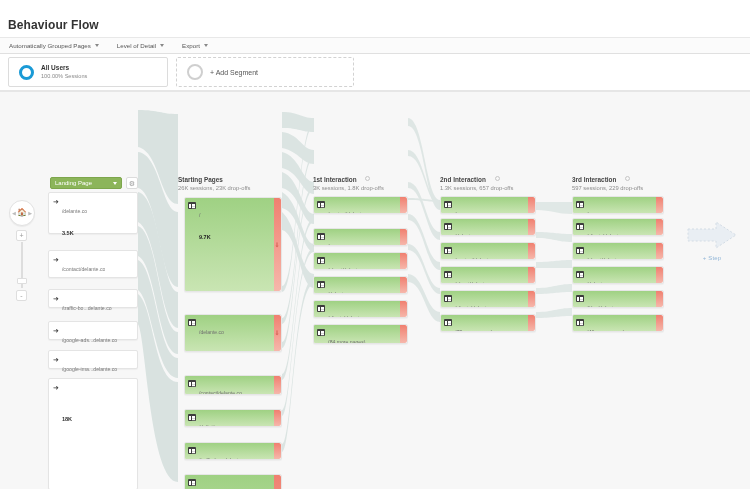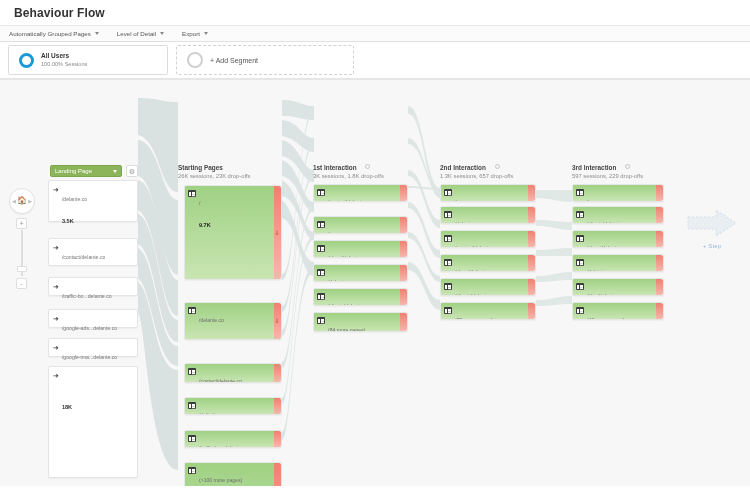--- a/index.html
+++ b/index.html
@@ -7,21 +7,21 @@
     width: 750px; height: 489px;
     background: #ffffff;
     font-family: "Liberation Sans", sans-serif;
     overflow: hidden;
   }
   #app { position: relative; width: 750px; height: 489px; background: #fff; }
 
   
   .page-title {
     font-size: 12px; font-weight: bold; color: #333;
-    padding: 6px 0 5px 14px; letter-spacing: .1px;
+    padding: 6px 0 5px 8px; letter-spacing: .1px; margin-top: 12px;
   }
   .toolbar {
     height: 17px; border-top: 1px solid #e8e8e8; border-bottom: 1px solid #e0e0e0;
     background: #fbfbfb; display: flex; align-items: center; padding-left: 9px;
   }
   .toolbar-item {
     font-size: 6.2px; color: #555; margin-right: 18px;
     display: flex; align-items: center; cursor: pointer; white-space: nowrap;
   }
   .caret-dn {

